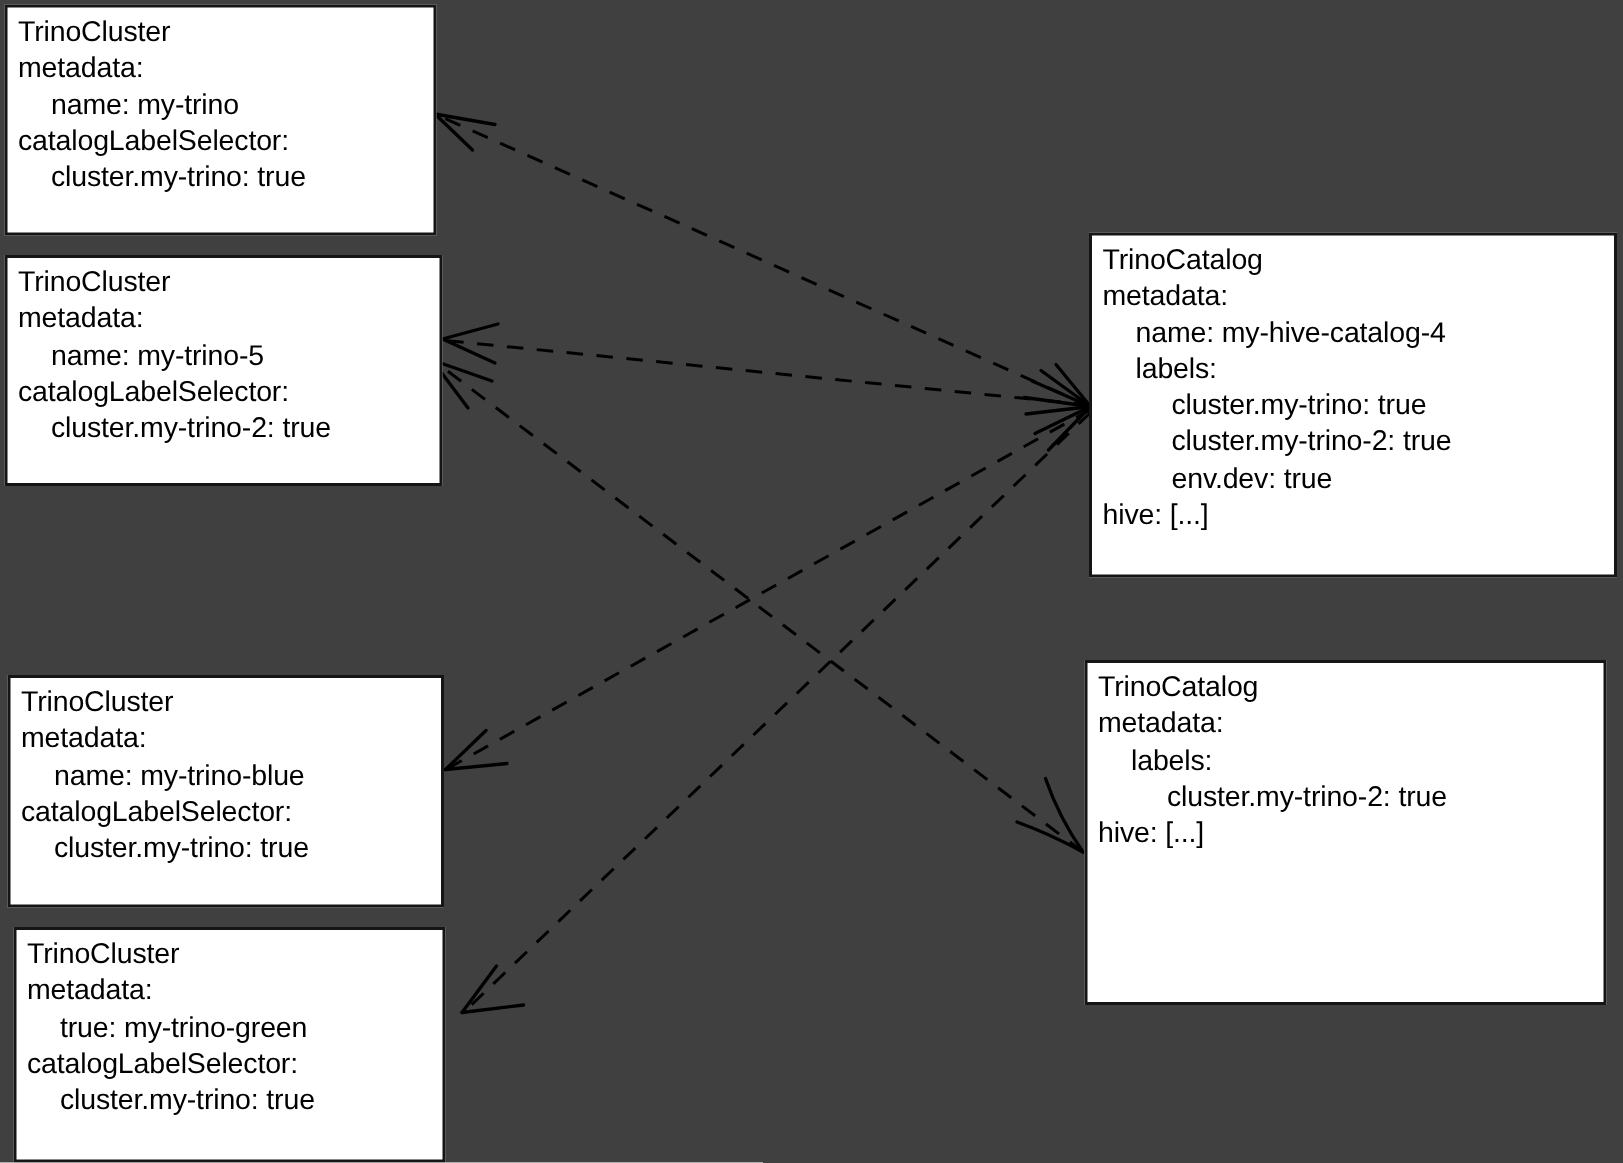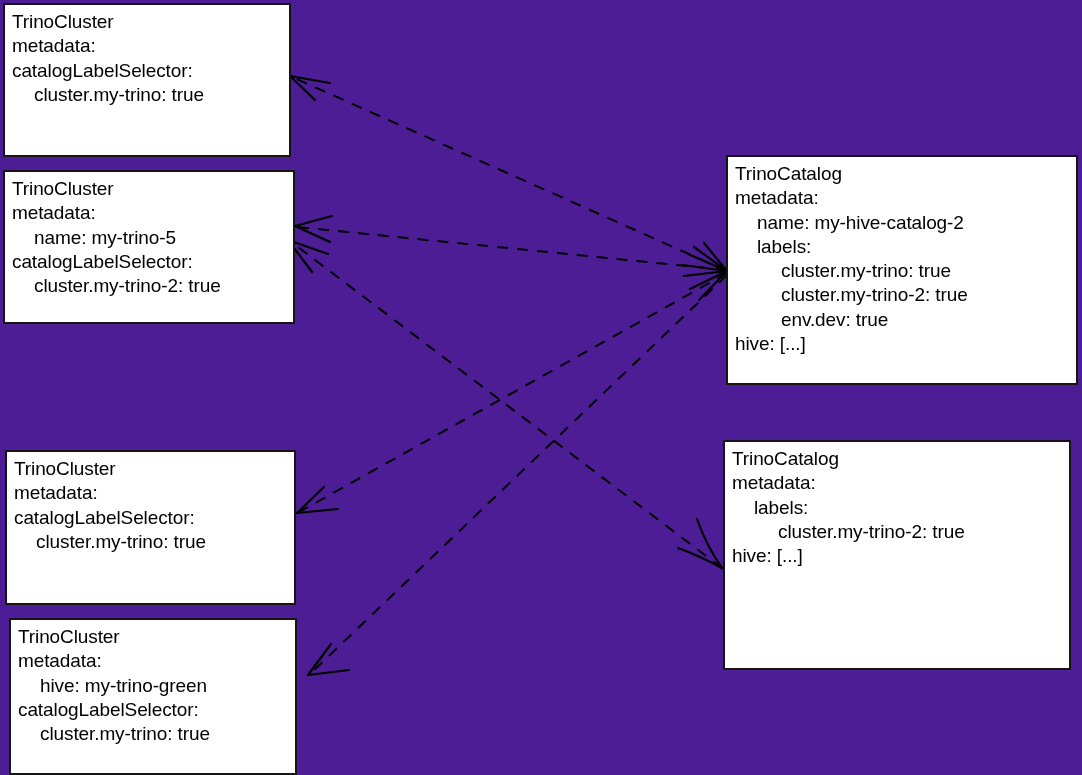--- a/index.html
+++ b/index.html
@@ -5,21 +5,21 @@
 <style>
   html, body {
     margin: 0;
     padding: 0;
     background: #ffffff;
   }
   #canvas {
     position: relative;
     width: 1082px;
     height: 775px;
-    background: #4c1d95;
+    background: #404040;
     overflow: hidden;
     font-family: "Liberation Sans", sans-serif;
   }
   .edges {
     position: absolute;
     left: 0;
     top: 0;
     width: 1082px;
     height: 775px;
     pointer-events: none;
@@ -92,51 +92,53 @@
 
     <g>
       <path d="M 722 568 Q 700 556 678 548" fill="none" stroke="#000000" stroke-width="2.2" stroke-linecap="round"></path>
       <path d="M 722 568 Q 706 545 697 519" fill="none" stroke="#000000" stroke-width="2.2" stroke-linecap="round"></path>
     </g>
   </svg>
 
   <div class="node" style="left:3px; top:3px; width:288px; height:154px;">
     <div class="line">TrinoCluster</div>
     <div class="line">metadata:</div>
+    <div class="line ind1">name: my-trino</div>
     <div class="line">catalogLabelSelector:</div>
     <div class="line ind1">cluster.my-trino: true</div>
   </div>
 
   <div class="node" style="left:3px; top:170px; width:292px; height:154px;">
     <div class="line">TrinoCluster</div>
     <div class="line">metadata:</div>
     <div class="line ind1">name: my-trino-5</div>
     <div class="line">catalogLabelSelector:</div>
     <div class="line ind1">cluster.my-trino-2: true</div>
   </div>
 
   <div class="node" style="left:5px; top:450px; width:291px; height:155px;">
     <div class="line">TrinoCluster</div>
     <div class="line">metadata:</div>
+    <div class="line ind1">name: my-trino-blue</div>
     <div class="line">catalogLabelSelector:</div>
     <div class="line ind1">cluster.my-trino: true</div>
   </div>
 
   <div class="node" style="left:9px; top:618px; width:288px; height:157px;">
     <div class="line">TrinoCluster</div>
     <div class="line">metadata:</div>
-    <div class="line ind1">hive: my-trino-green</div>
+    <div class="line ind1">true: my-trino-green</div>
     <div class="line">catalogLabelSelector:</div>
     <div class="line ind1">cluster.my-trino: true</div>
   </div>
 
   <div class="node" style="left:726px; top:155px; width:352px; height:230px;">
     <div class="line">TrinoCatalog</div>
     <div class="line">metadata:</div>
-    <div class="line ind1">name: my-hive-catalog-2</div>
+    <div class="line ind1">name: my-hive-catalog-4</div>
     <div class="line ind1">labels:</div>
     <div class="line ind2">cluster.my-trino: true</div>
     <div class="line ind2">cluster.my-trino-2: true</div>
     <div class="line ind2">env.dev: true</div>
     <div class="line">hive: [...]</div>
   </div>
 
   <div class="node" style="left:723px; top:440px; width:348px; height:230px;">
     <div class="line">TrinoCatalog</div>
     <div class="line">metadata:</div>

